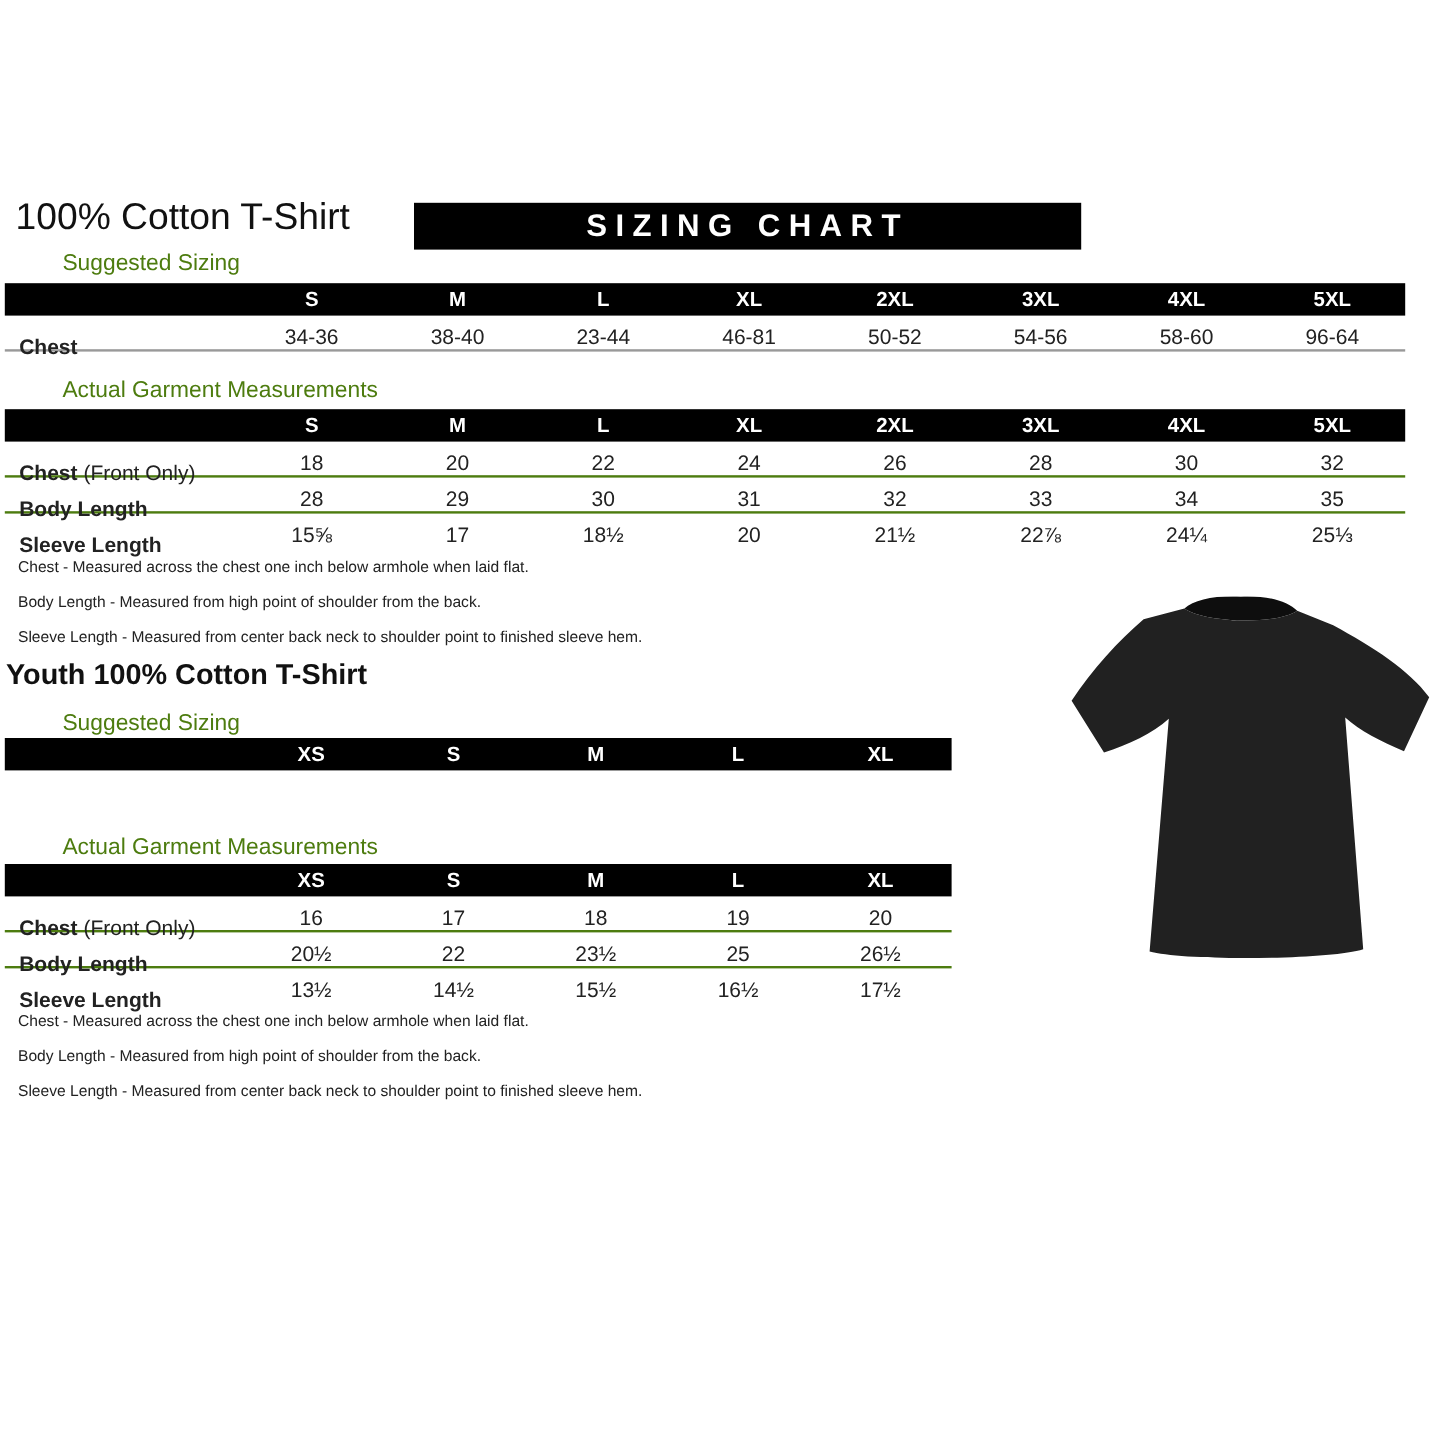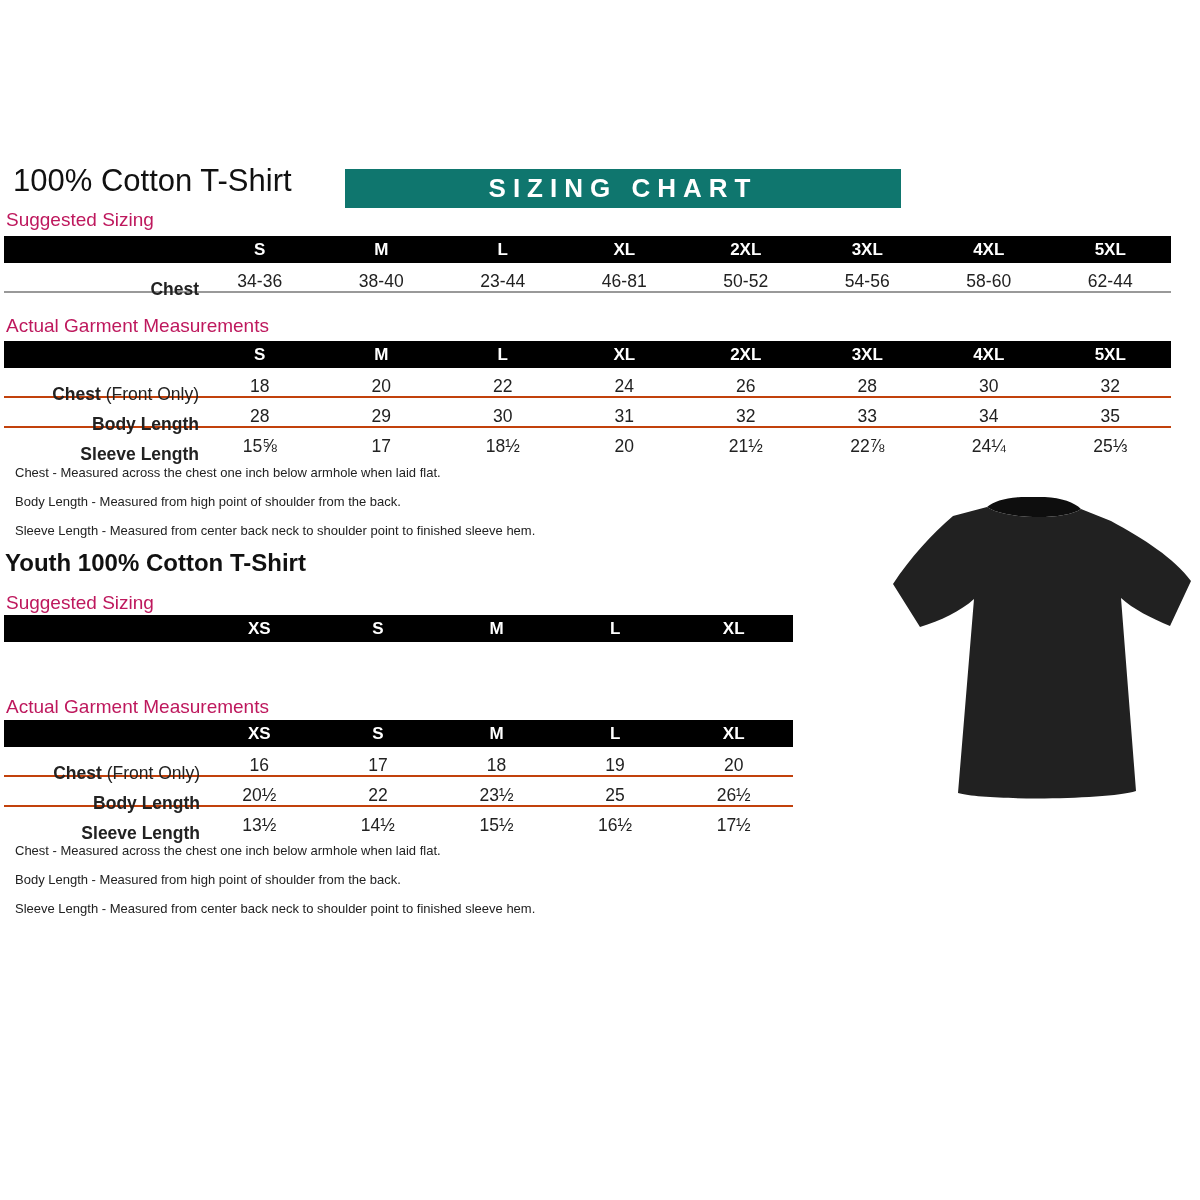--- a/index.html
+++ b/index.html
@@ -5,36 +5,36 @@
   html,body { margin:0; padding:0; }
   body {
     width:1200px; height:1200px; position:relative; background:#ffffff;
     font-family:"Liberation Sans","DejaVu Sans",sans-serif; color:#1a1a1a;
     overflow:hidden;
   }
   .abs { position:absolute; }
 
   #main-title { left:13px; top:163px; font-size:31px; font-weight:400; color:#111;text-align:center; }
   #sizing-banner {
-    left:345px; top:169px; width:556px; height:39px; background:#0f766e;
+    left:345px; top:169px; width:556px; height:39px; background:#000000;
     color:#fff; display:flex; align-items:center; justify-content:center;
     font-size:26px; font-weight:700; letter-spacing:7px;
   }
-  .sec-label { font-size:19px; color:#be185d; }
+  .sec-label { font-size:19px; color:#4d7c0f;margin-left:46px; }
 
   .tbl { position:absolute; left:4px; }
   .row { display:grid; align-items:center; }
   .adult-cols { grid-template-columns:195px repeat(8,1fr); width:1167px; }
   .youth-cols { grid-template-columns:196px repeat(5,1fr); width:789px; }
   .hdr { height:27px; background:#000; color:#fff; font-weight:700; font-size:17px; }
   .data { height:28px; font-size:17.5px; color:#222; }
   .cell { text-align:center; white-space:nowrap; }
-  .cell.lbl { text-align:right; padding-left:12px;margin-top:16px; }
+  .cell.lbl { text-align:left; padding-left:12px;margin-top:16px; }
   .b { font-weight:700; }
-  .sep { border-top:2px solid #c2410c; }
+  .sep { border-top:2px solid #4d7c0f; }
   .bb { border-bottom:2px solid #999; }
 
   .notes { left:15px; font-size:13px; color:#222; }
   .note { line-height:29px; white-space:nowrap; }
 
   #youth-title { left:5px; top:549px; font-size:24px; font-weight:700; color:#111; }
 
   #shirt-figure { left:892px; top:497px; width:300px; height:306px; }
 </style>
 </head>
@@ -61,21 +61,21 @@
   </div>
   <div class="row adult-cols data bb">
     <div class="cell lbl"><span class="b">Chest</span></div>
     <div class="cell">34-36</div>
     <div class="cell">38-40</div>
     <div class="cell">23-44</div>
     <div class="cell">46-81</div>
     <div class="cell">50-52</div>
     <div class="cell">54-56</div>
     <div class="cell">58-60</div>
-    <div class="cell">62-44</div>
+    <div class="cell">96-64</div>
   </div>
 </div>
 
 <div class="abs sec-label" style="left:6px; top:315px;">Actual Garment Measurements</div>
 
 <div class="tbl" style="top:341px;">
   <div class="row adult-cols hdr">
     <div class="cell lbl"></div>
     <div class="cell">S</div>
     <div class="cell">M</div>

